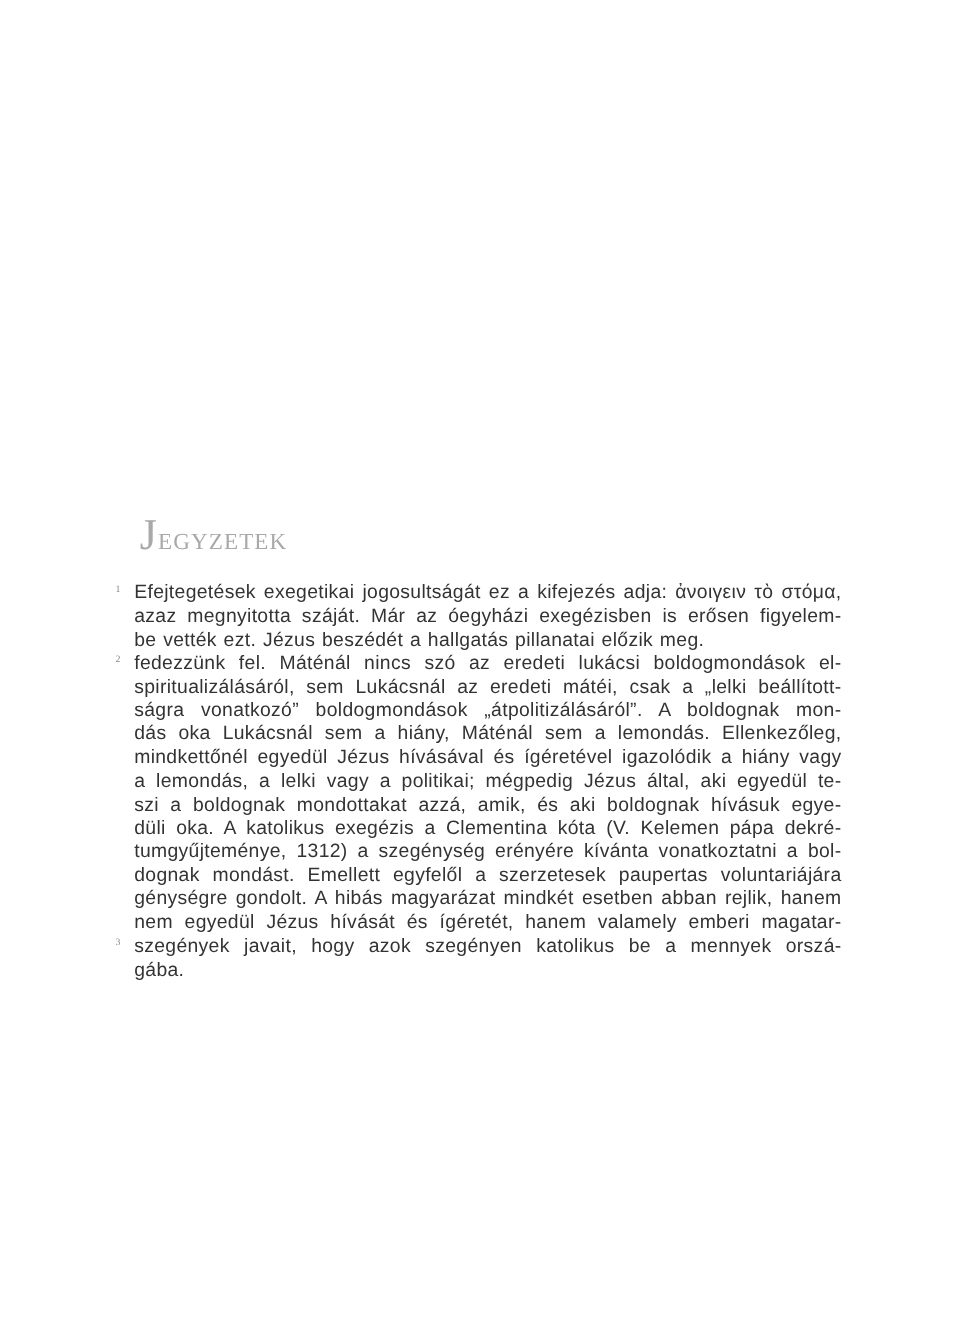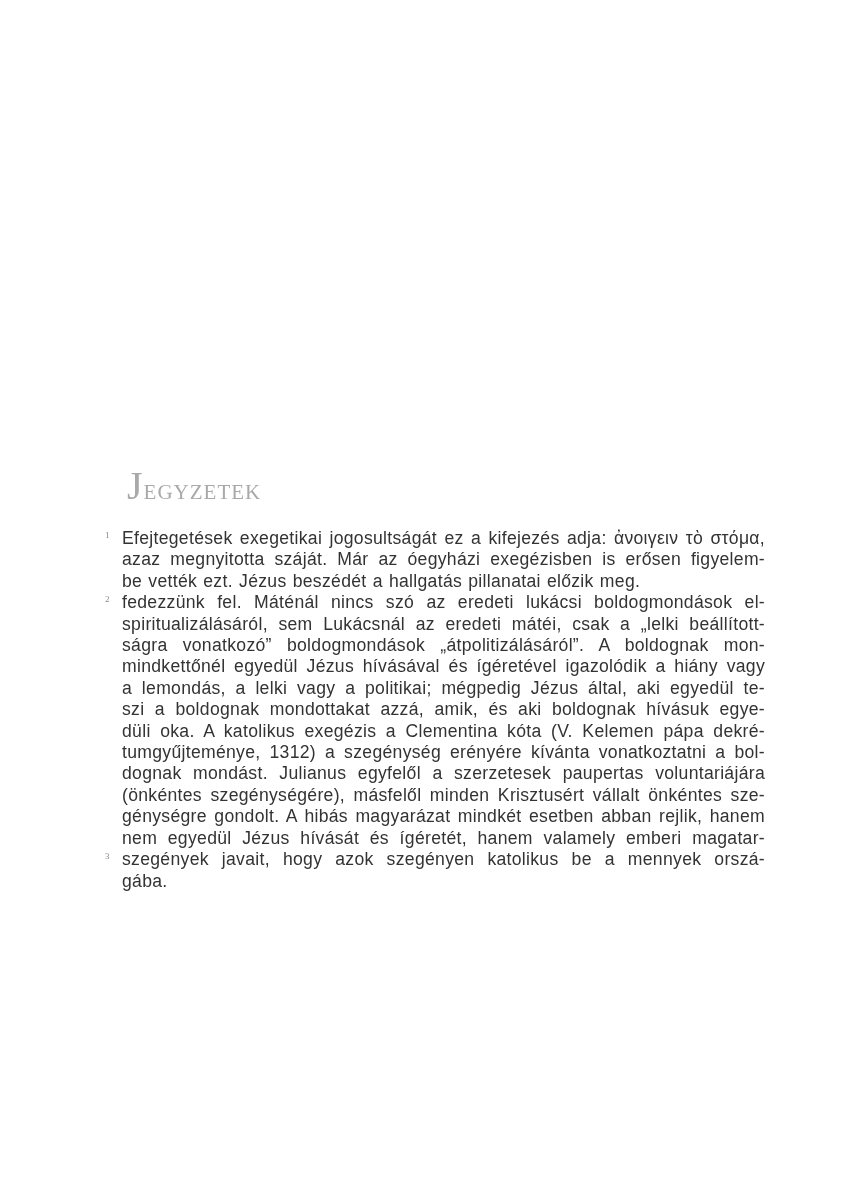--- a/index.html
+++ b/index.html
@@ -42,27 +42,27 @@
         <span class="line last">be vették ezt. Jézus beszédét a hallgatás pillanatai előzik meg.</span>
       </div>
     </div>
 
     <div class="note">
       <span class="marker">2</span>
       <div class="body">
         <span class="line">fedezzünk fel. Máténál nincs szó az eredeti lukácsi boldogmondások el-</span>
         <span class="line">spiritualizálásáról, sem Lukácsnál az eredeti mátéi, csak a „lelki beállított-</span>
         <span class="line">ságra vonatkozó” boldogmondások „átpolitizálásáról”. A boldognak mon-</span>
+        <span class="line">dás oka Lukácsnál sem a hiány, Máténál sem a lemondás. Ellenkezőleg,</span>
         <span class="line">mindkettőnél egyedül Jézus hívásával és ígéretével igazolódik a hiány vagy</span>
         <span class="line">a lemondás, a lelki vagy a politikai; mégpedig Jézus által, aki egyedül te-</span>
         <span class="line">szi a boldognak mondottakat azzá, amik, és aki boldognak hívásuk egye-</span>
         <span class="line">düli oka. A katolikus exegézis a Clementina kóta (V. Kelemen pápa dekré-</span>
         <span class="line">tumgyűjteménye, 1312) a szegénység erényére kívánta vonatkoztatni a bol-</span>
-        <span class="line">dognak mondást. Julianus egyfelől a szerzetesek paupertas voluntariájára</span>
-        <span class="line">(önkéntes szegénységére), másfelől minden Krisztusért vállalt önkéntes sze-</span>
+        <span class="line">dognak mondást. Emellett egyfelől a szerzetesek paupertas voluntariájára</span>
         <span class="line">génységre gondolt. A hibás magyarázat mindkét esetben abban rejlik, hanem</span>
         <span class="line">nem egyedül Jézus hívását és ígéretét, hanem valamely emberi magatar-</span>
       </div>
     </div>
 
     <div class="note">
       <span class="marker">3</span>
       <div class="body">
         <span class="line">szegények javait, hogy azok szegényen katolikus be a mennyek orszá-</span>
         <span class="line last">gába.</span>

